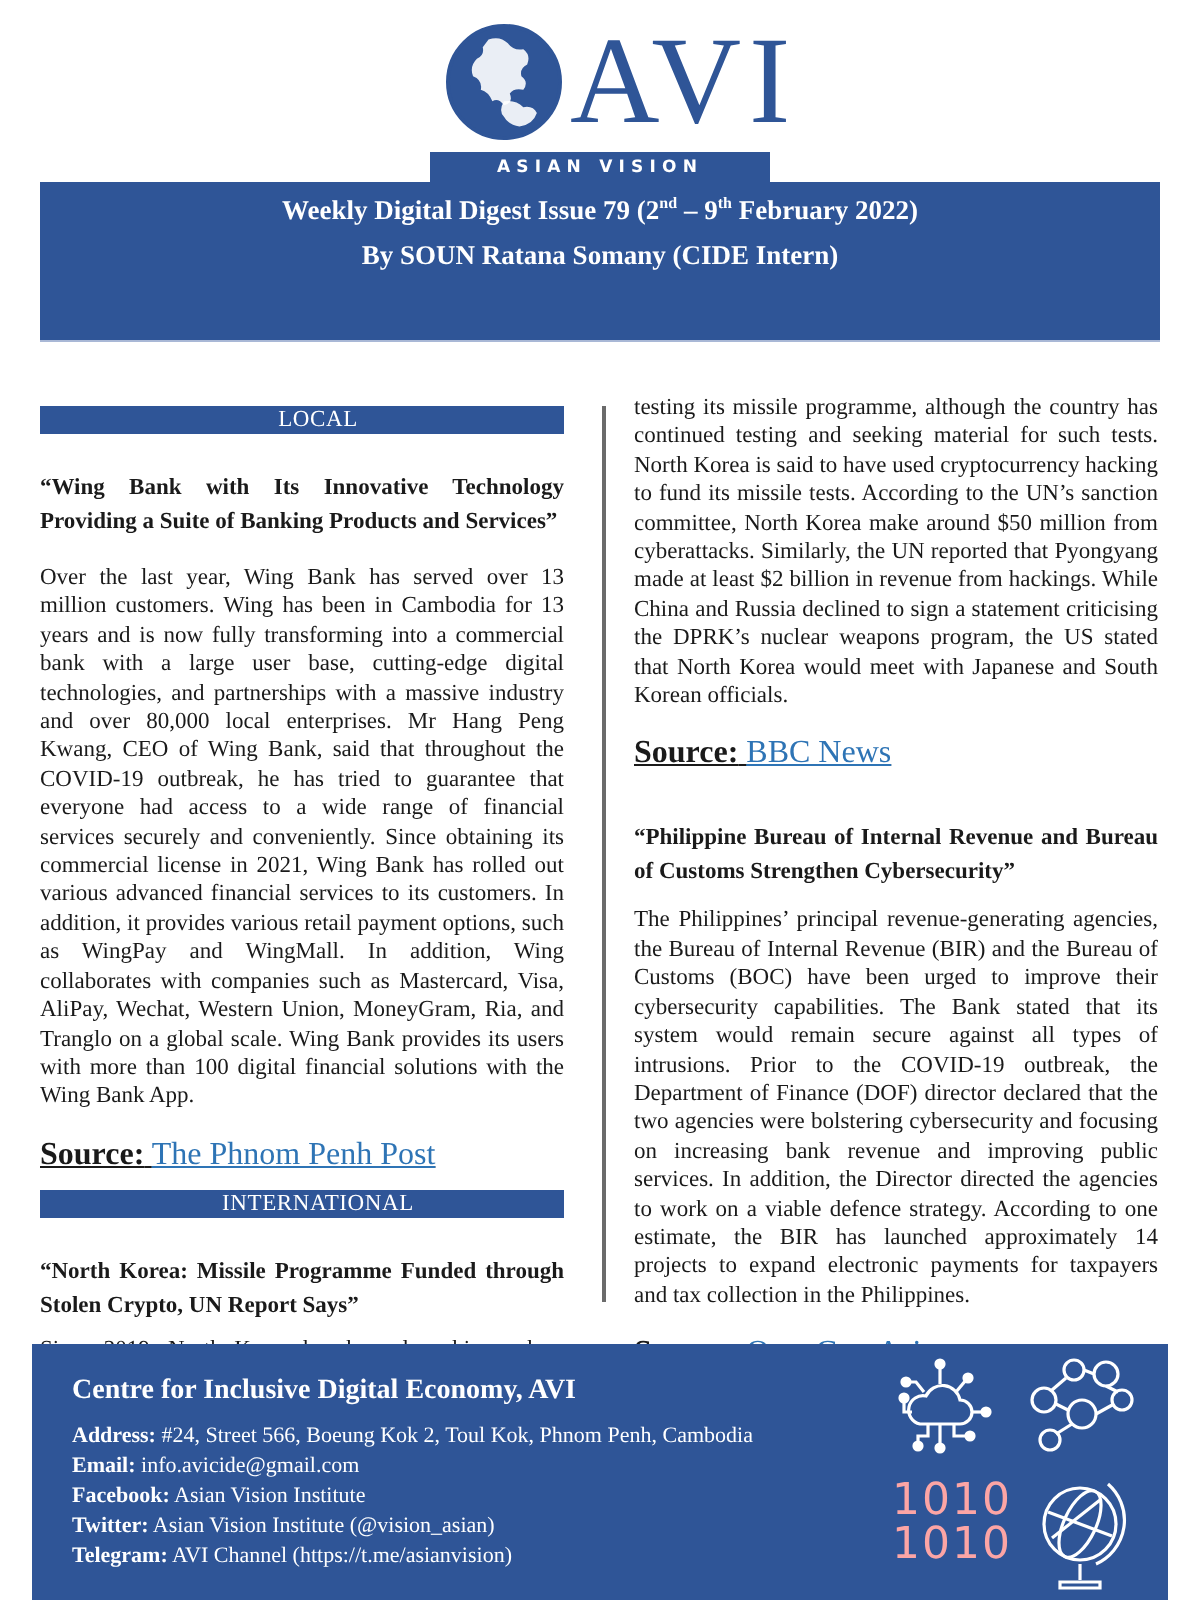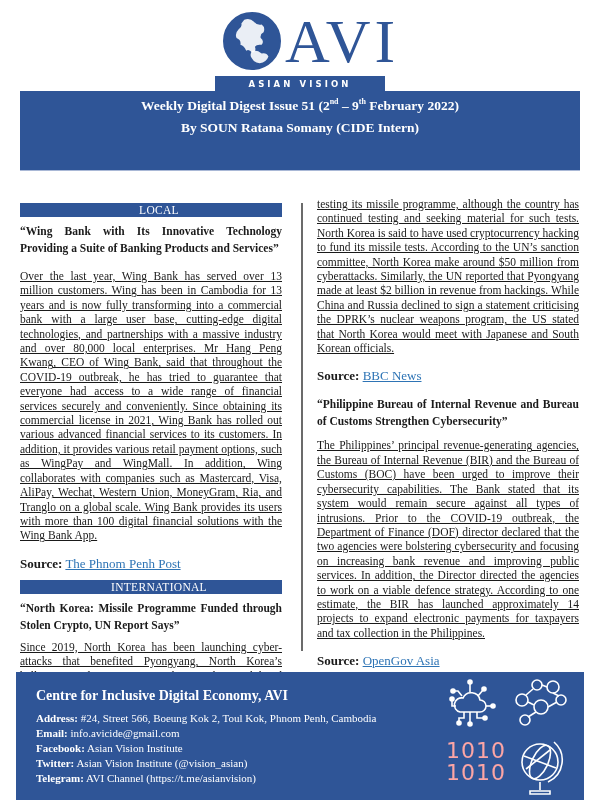--- a/index.html
+++ b/index.html
@@ -19,23 +19,23 @@
   .banner .t2 { font-size:13.5px; font-weight:bold; margin-top:6px; }
   .banner .t3 { font-size:13.5px; font-weight:bold; margin-top:6px; }
   sup { font-size:8px; }
 
   .col-left { position:absolute; left:20px; top:203px; width:262px; }
   .col-right { position:absolute; left:317px; top:203px; width:262px; }
   .divider { position:absolute; left:301px; top:203px; width:2px; height:448px; background:#6b6b6b; }
 
   .section-bar { background:#2f5597; color:#fff; text-align:center; font-size:11.5px;
                  height:14px; line-height:14px; letter-spacing:0.3px;padding-left:16px; }
-  .headline { font-weight:bold; font-size:11.5px; line-height:17px; margin-top:6px; text-align:justify; }
-  p.body { font-size:11.5px; line-height:14.4px; margin:0; text-align:justify;text-decoration:underline; }
-  .source { font-size:13px; margin:0; }
+  .headline { font-weight:bold; font-size:11.5px; line-height:17px; margin-top:19px; text-align:justify; }
+  p.body { font-size:11.5px; line-height:14.4px; margin:0; text-align:justify; }
+  .source { font-size:16px; margin:0;text-decoration:underline; }
   .source b { font-weight:bold; }
   .source a { color:#2e74b5; text-decoration:underline; }
 
   .footer { position:absolute; left:16px; top:672px; width:568px; height:134px; background:#2f5597; color:#fff; }
   .footer .ftitle { position:absolute; left:20px; top:16px; font-size:14px; font-weight:bold; }
   .footer .frow { position:absolute; left:20px; font-size:11px; }
   .footer .frow b { font-weight:bold; }
   .ficon { position:absolute; }
 </style>
 </head>
@@ -46,21 +46,21 @@
     <circle cx="30" cy="30" r="29" fill="#2f5597"></circle>
     <path d="M22 8 q6 -2 10 2 q3 4 8 3 q4 3 2 8 q-4 2 -3 6 q4 3 1 7 q-5 -1 -7 2 q2 5 -3 6 q-3 -4 -6 -2 q-2 -5 -6 -6 q1 -5 -4 -7 q-2 -5 2 -9 q4 -2 3 -6 z" fill="#ffffff" opacity="0.9"></path>
     <path d="M30 40 q6 -1 10 3 q5 -1 7 3 q-2 6 -9 7 q-6 -1 -8 -5 q-3 -3 0 -8 z" fill="#ffffff" opacity="0.9"></path>
     <circle cx="30" cy="30" r="29" fill="none" stroke="#2f5597" stroke-width="2"></circle>
   </svg>
   <div class="avi">AVI</div>
   <div class="band">ASIAN VISION INSTITUTE</div>
 </div>
 
 <div class="banner">
-  <div class="t2"><span>Weekly Digital Digest Issue 51 (2</span><sup>nd</sup><span> – 9</span><sup>th</sup><span> February 2022)</span></div>
+  <div class="t2"><span>Weekly Digital Digest Issue 79 (2</span><sup>nd</sup><span> – 9</span><sup>th</sup><span> February 2022)</span></div>
   <div class="t3">By SOUN Ratana Somany (CIDE Intern)</div>
 </div>
 
 <div class="col-left">
   <div class="section-bar">LOCAL</div>
   <div class="headline">“Wing Bank with Its Innovative Technology Providing a Suite of Banking Products and Services”</div>
   <div style="height:12px"></div>
   <p class="body">Over the last year, Wing Bank has served over 13 million customers. Wing has been in Cambodia for 13 years and is now fully transforming into a commercial bank with a large user base, cutting-edge digital technologies, and partnerships with a massive industry and over 80,000 local enterprises. Mr Hang Peng Kwang, CEO of Wing Bank, said that throughout the COVID-19 outbreak, he has tried to guarantee that everyone had access to a wide range of financial services securely and conveniently. Since obtaining its commercial license in 2021, Wing Bank has rolled out various advanced financial services to its customers. In addition, it provides various retail payment options, such as WingPay and WingMall. In addition, Wing collaborates with companies such as Mastercard, Visa, AliPay, Wechat, Western Union, MoneyGram, Ria, and Tranglo on a global scale. Wing Bank provides its users with more than 100 digital financial solutions with the Wing Bank App.</p>
   <div style="height:13px"></div>
   <p class="source"><b>Source:</b> <a>The Phnom Penh Post</a></p>

